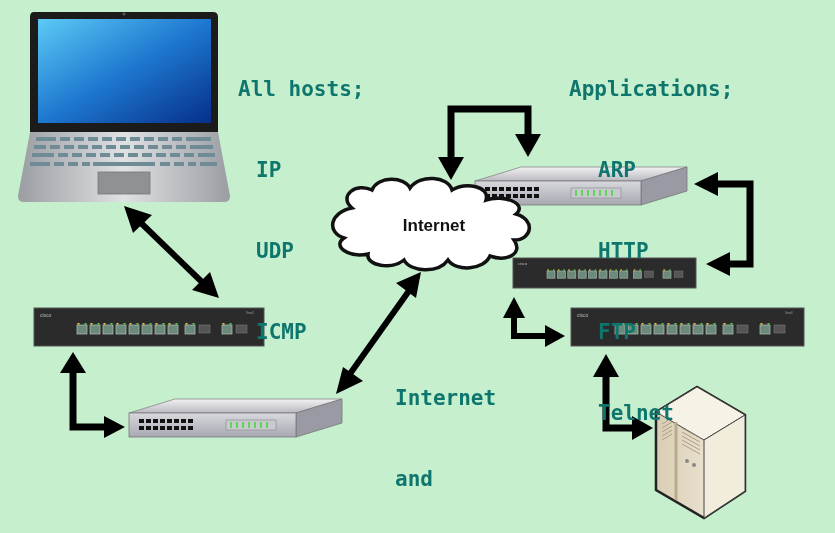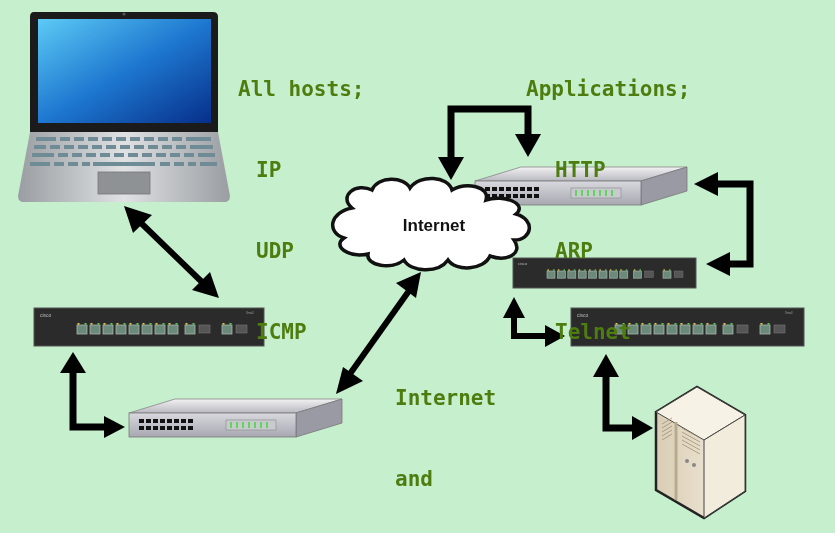--- a/index.html
+++ b/index.html
@@ -1,22 +1,22 @@
 <!DOCTYPE html>
 <html><head>
 <meta charset="utf-8">
 <style>
   html, body { margin: 0; padding: 0; }
   body { width: 835px; height: 533px; background: #c6efce; position: relative; overflow: hidden; font-family: "DejaVu Sans Mono", monospace; }
   .canvas { position: absolute; left: 0; top: 0; width: 835px; height: 533px; }
-  .label { position: absolute; font-family: "DejaVu Sans Mono", monospace; font-weight: bold; font-size: 21px; color: #4d7c0f; line-height: 27px; white-space: pre; }
+  .label { position: absolute; font-family: "DejaVu Sans Mono", monospace; font-weight: bold; font-size: 21px; color: #0f766e; line-height: 27px; white-space: pre; }
   .label .item { display: block; }
   #hosts { left: 238px; top: 22px; }
   #hosts .item { padding-left: 18px; }
-  #apps { left: 526px; top: 22px; }
+  #apps { left: 569px; top: 22px; }
   #apps .item { padding-left: 29px; }
   #routers { left: 395px; top: 331px; }
   .cloud-text { font-family: "Liberation Sans", sans-serif; font-weight: bold; font-size: 17px; fill: #111; }
 </style>
 </head>
 <body>
 
 <svg class="canvas" viewBox="0 0 835 533" xmlns="http://www.w3.org/2000/svg">
   <defs>
     <linearGradient id="screenGrad" x1="0" y1="0" x2="1" y2="1">
@@ -305,22 +305,23 @@
 
 <div class="label" id="hosts">
   <span class="item" style="padding-left:0">All hosts;</span>
   <span class="item">IP</span>
   <span class="item">UDP</span>
   <span class="item">ICMP</span>
 </div>
 
 <div class="label" id="apps">
   <span class="item" style="padding-left:0">Applications;</span>
+  <span class="item">ARP</span>
   <span class="item">HTTP</span>
-  <span class="item">ARP</span>
+  <span class="item">FTP</span>
   <span class="item">Telnet</span>
 </div>
 
 <div class="label" id="routers">
   <span class="item">Internet</span>
   <span class="item">and</span>
   
   
   
   

